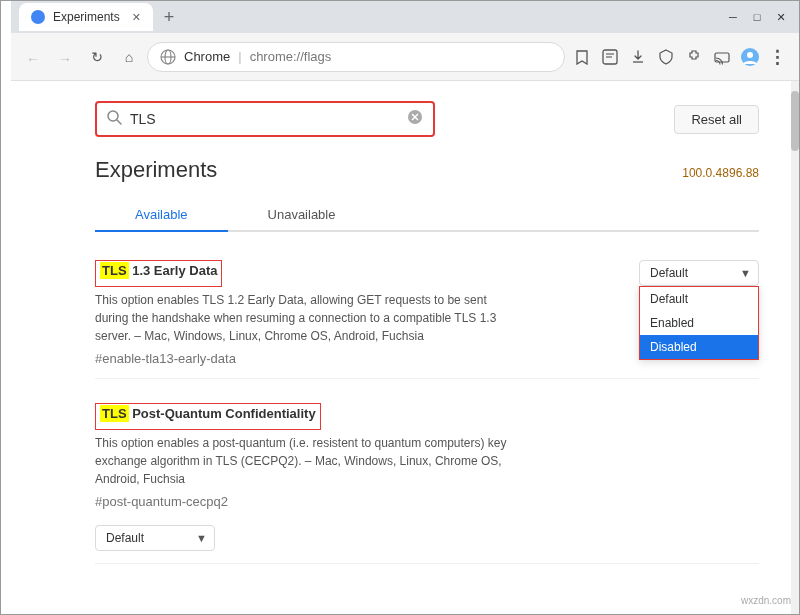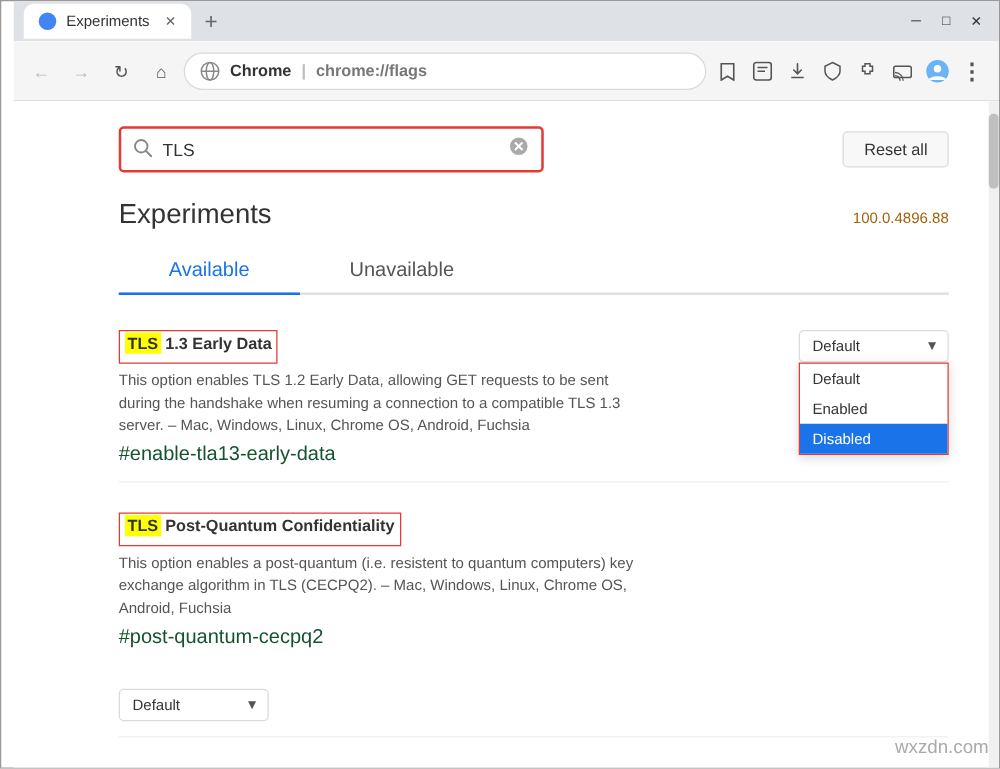--- a/index.html
+++ b/index.html
@@ -15,21 +15,21 @@
     .titlebar-tab .tab-close { color: #666; cursor: pointer; font-size: 11px; margin-left: 4px; }
     .titlebar-new-tab { width: 24px; height: 24px; display: flex; align-items: center; justify-content: center; color: #666; font-size: 18px; cursor: pointer; margin-left: 4px; }
     .titlebar-spacer { flex: 1; }
     .window-controls { display: flex; gap: 4px; align-items: center; }
     .win-btn { width: 20px; height: 20px; display: flex; align-items: center; justify-content: center; cursor: pointer; font-size: 11px; color: #333; }
 
     
     .addressbar { height: 48px; background: #f5f5f5; display: flex; align-items: center; padding: 0 8px; gap: 4px; border-bottom: 1px solid #e0e0e0; }
     .nav-btn { width: 28px; height: 28px; display: flex; align-items: center; justify-content: center; border-radius: 50%; cursor: pointer; color: #555; font-size: 14px; }
     .nav-btn.disabled { color: #bbb; cursor: default; }
-    .address-field { flex: 1; height: 30px; background: #fff; border: 1px solid #dadada; border-radius: 15px; display: flex; align-items: center; padding: 0 12px; gap: 8px; font-weight: bold; }
+    .address-field { flex: 1; height: 30px; background: #fff; border: 1px solid #dadada; border-radius: 15px; display: flex; align-items: center; padding: 0 12px; gap: 8px; }
     .address-host { color: #333; }
     .address-path { color: #777; }
     .toolbar-icons { display: flex; align-items: center; gap: 2px; }
     .toolbar-icon { width: 26px; height: 26px; display: flex; align-items: center; justify-content: center; border-radius: 50%; cursor: pointer; color: #555; font-size: 13px; }
 
     
     .page { flex: 1; background: #fff; overflow-y: auto; overflow-x: hidden; position: relative; }
     .page-inner { padding: 20px 40px; margin-left: 44px; }
 
     
@@ -40,47 +40,47 @@
     .search-clear { color: #aaa; cursor: pointer; font-size: 16px; margin-left: auto; }
     .reset-btn { margin-left: auto; padding: 6px 16px; border: 1px solid #dadada; border-radius: 4px; background: #f8f8f8; color: #333; cursor: pointer; font-size: 13px; }
 
     
     .page-heading { display: flex; align-items: baseline; justify-content: space-between; margin-bottom: 16px; }
     .page-title { font-size: 22px; font-weight: 400; color: #333; }
     .version-text { font-size: 12px; color: #a16207; }
 
     
     .tabs-bar { display: flex; border-bottom: 2px solid #e0e0e0; margin-bottom: 16px; }
-    .tab { padding: 8px 40px; font-size: 16px; cursor: pointer; color: #555; border-bottom: 2px solid transparent; margin-bottom: -2px; }
+    .tab { padding: 8px 40px; font-size: 13px; cursor: pointer; color: #555; border-bottom: 2px solid transparent; margin-bottom: -2px; }
     .tab.active { color: #1a73e8; border-bottom: 2px solid #1a73e8; }
 
     
-    .experiment-item { padding: 12px 0; border-bottom: 1px solid #f0f0f0; display: flex; align-items: flex-start; gap: 32px; }
+    .experiment-item { padding: 12px 0; border-bottom: 1px solid #f0f0f0; display: flex; align-items: flex-start; gap: 16px; }
     .experiment-content { flex: 1; }
     .experiment-title { font-size: 13px; font-weight: 600; color: #333; margin-bottom: 6px; display: inline-block; }
     .experiment-title-box { border: 1.5px solid #e53935; display: inline-block; padding: 2px 4px; margin-bottom: 4px; }
     .experiment-desc { font-size: 12px; color: #555; line-height: 1.5; margin-bottom: 6px; max-width: 420px; }
-    .experiment-link { font-size: 16px; color: #14532d; text-decoration: none; cursor: pointer; }
+    .experiment-link { font-size: 13px; color: #737373; text-decoration: none; cursor: pointer; }
 
     
     .dropdown-wrap { position: relative; min-width: 120px; border-radius: 12px; }
     .dropdown-select { border: 1px solid #dadada; border-radius: 4px; padding: 5px 28px 5px 10px; font-size: 12px; color: #333; background: #fff; cursor: pointer; appearance: none; width: 120px; }
     .dropdown-arrow { position: absolute; right: 8px; top: 50%; transform: translateY(-50%); color: #555; font-size: 11px; pointer-events: none; }
 
     
     .dropdown-popup { position: absolute; top: 100%; left: 0; width: 120px; background: #fff; border: 1px solid #e53935; z-index: 100; box-shadow: 0 2px 8px rgba(0,0,0,0.15); }
     .dropdown-popup .dp-item { padding: 5px 10px; font-size: 12px; color: #333; cursor: pointer; }
     .dropdown-popup .dp-item.selected { background: #1a73e8; color: #fff; }
 
     
     .scrollbar { position: absolute; right: 0; top: 0; bottom: 0; width: 8px; background: #f0f0f0; }
     .scrollbar-thumb { width: 8px; height: 60px; background: #c0c0c0; border-radius: 4px; position: absolute; top: 10px; }
 
     
-    .watermark { position: absolute; bottom: 8px; right: 8px; font-size: 15px; color: #aaa; }
+    .watermark { position: absolute; bottom: 8px; right: 8px; font-size: 10px; color: #aaa; }
   </style>
 </head>
 <body>
 
 <div class="window">
 
   <div class="titlebar">
     <div class="titlebar-tab">
       <div class="favicon"></div>
       <span>Experiments</span>

